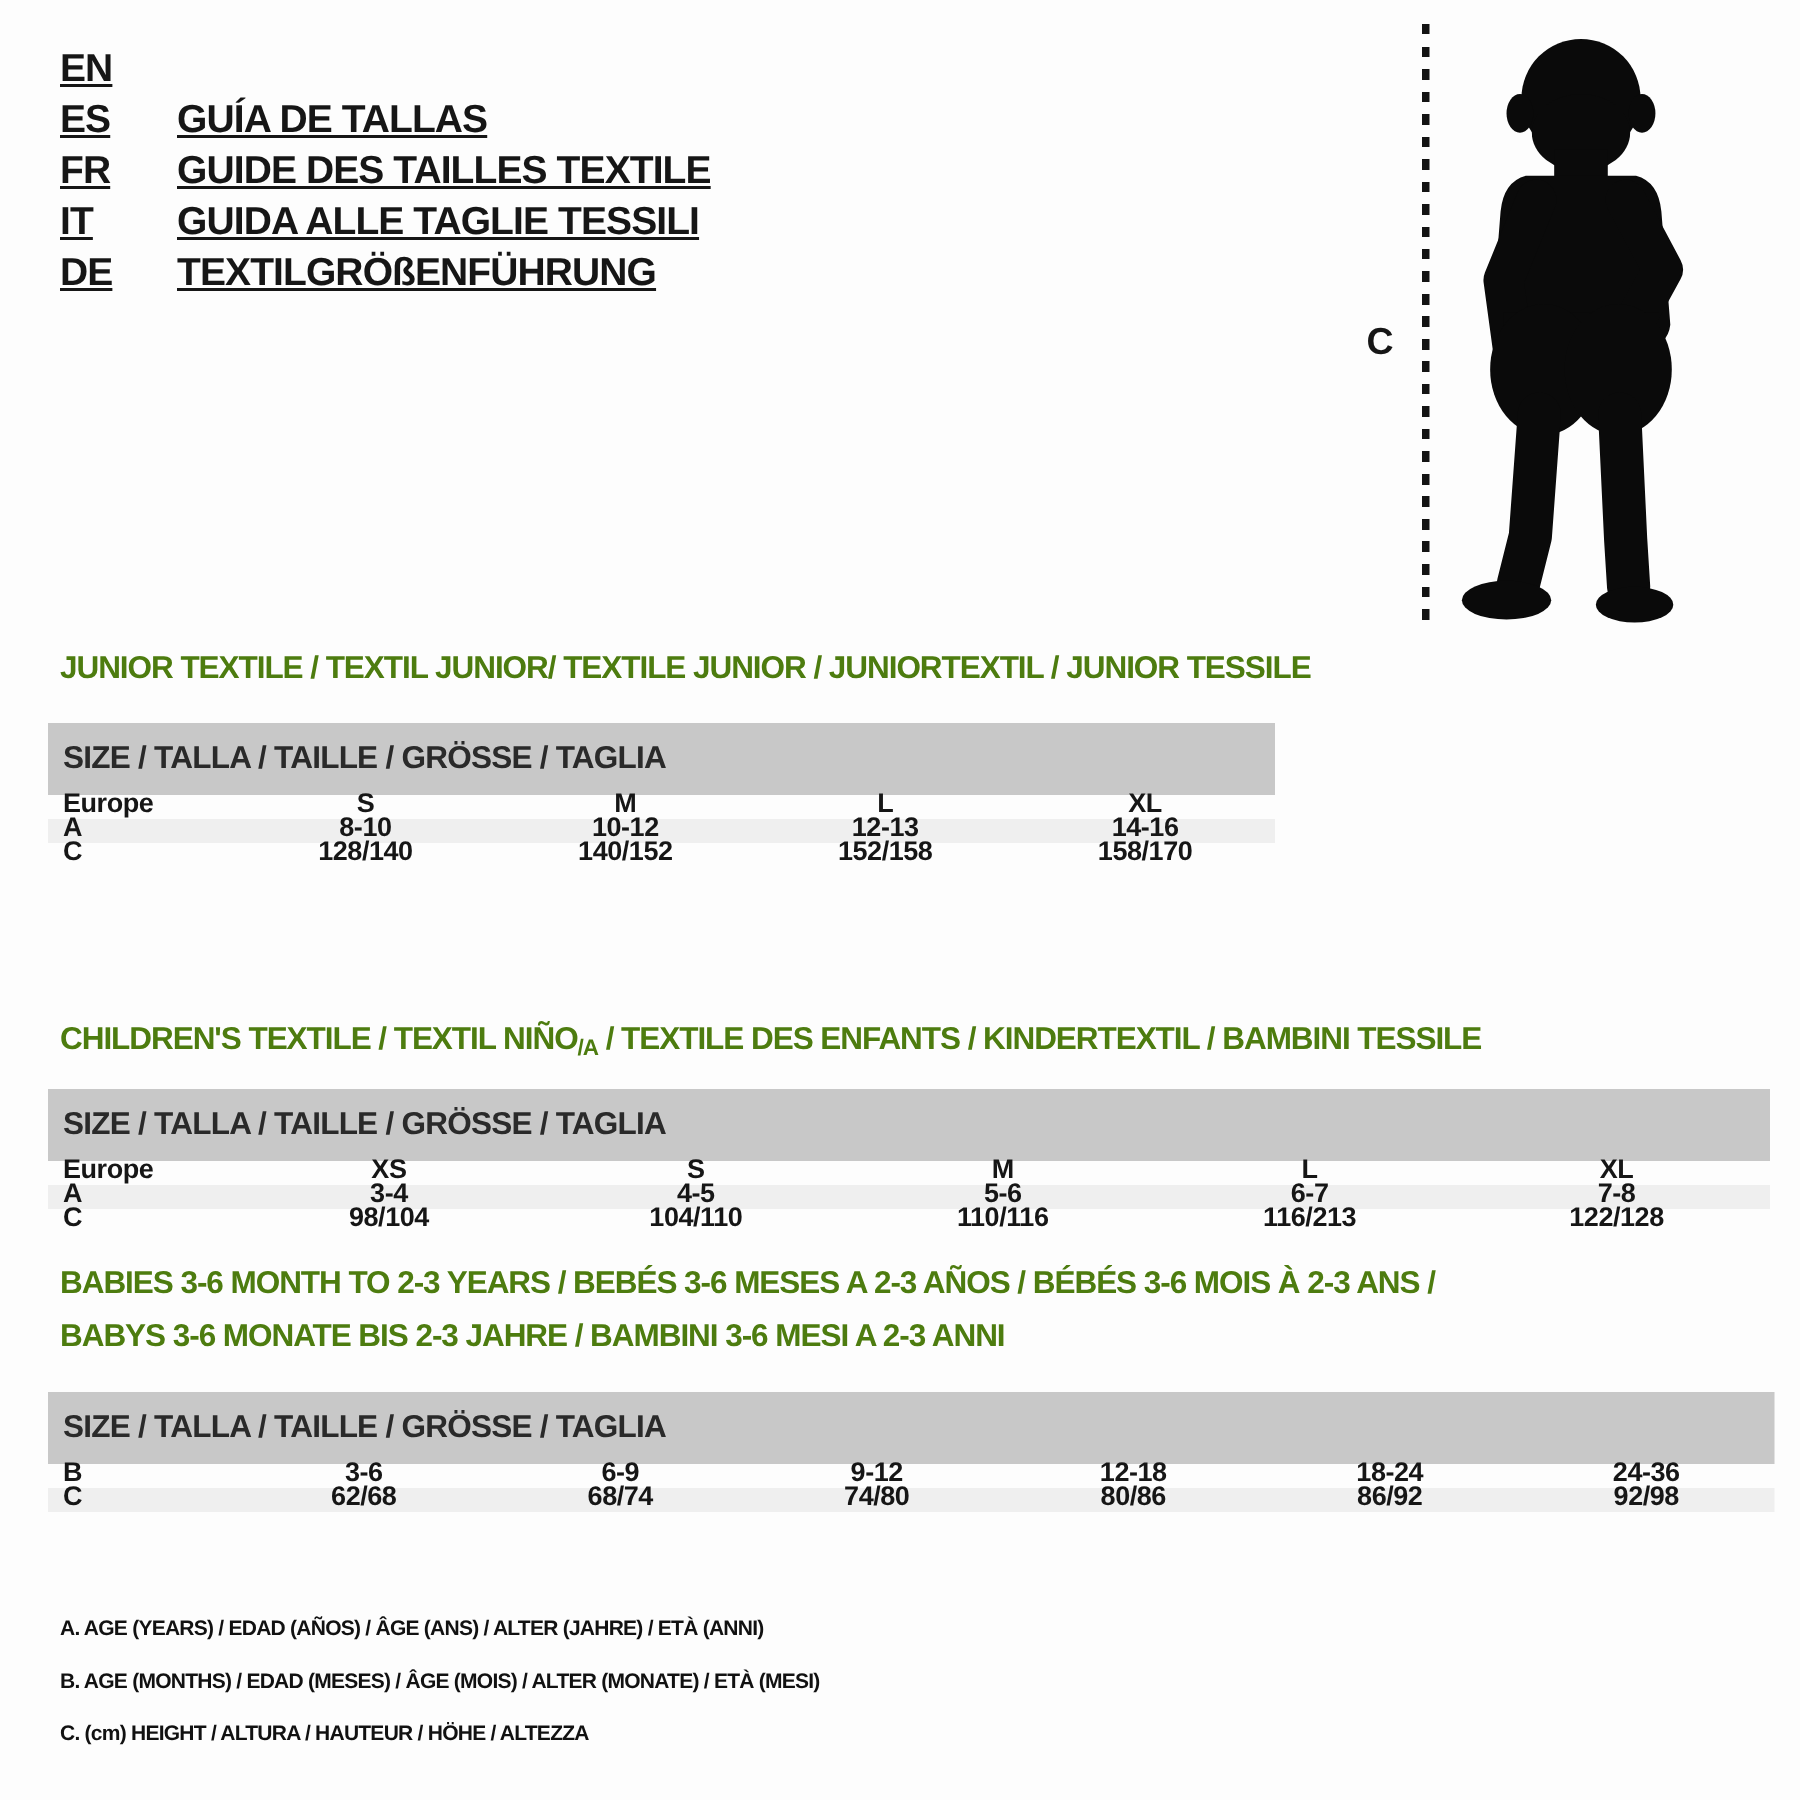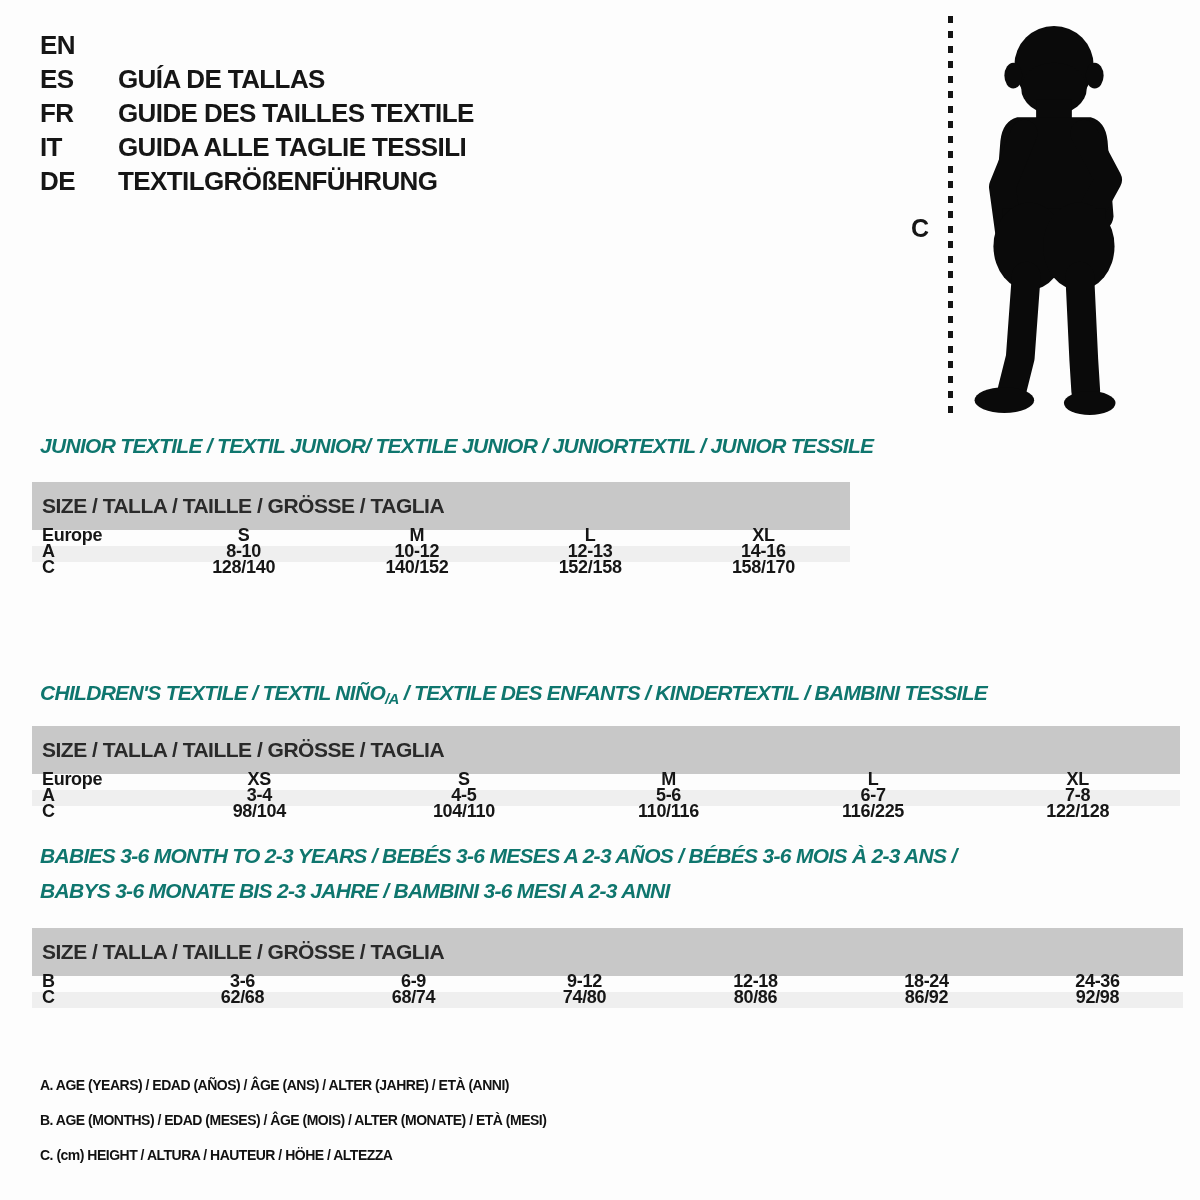--- a/index.html
+++ b/index.html
@@ -6,39 +6,39 @@
   html,body { width:1200px; height:1200px; background:#ffffff; }
   body {
     font-family:"Liberation Sans", sans-serif;
     font-weight:bold;
     color:#161616;
     position:relative;
   }
   .page { position:relative; width:1200px; height:1200px; background:#fdfdfd; overflow:hidden; }
 
   
-  .lang-block { position:absolute; top:28px; left:40px; }
+  .lang-block { position:absolute; top:28px; left:40px;text-decoration:underline; }
   .lang-row { display:flex; height:34px; align-items:center; font-size:26px; letter-spacing:-0.6px; }
   .lang-code { width:78px; }
 
   
   .dash-line {
     position:absolute; left:948px; top:16px; width:5px; height:400px;
     background:repeating-linear-gradient(to bottom, #131313 0 7px, transparent 7px 15px);
   }
   .c-label { position:absolute; left:911px; top:214px; font-size:25px; }
   .toddler { position:absolute; left:962px; top:16px; }
 
   
   .section { position:absolute; left:32px; }
   #sec-junior   { top:434px; width:818px; }
   #sec-children { top:681px; width:1148px; }
   #sec-babies   { top:844px; width:1151px; }
 
-  .sec-title { font-size:21px; letter-spacing:-0.7px; padding-left:8px; height:24px; white-space:nowrap; color:#0f766e;font-style:italic; }
+  .sec-title { font-size:21px; letter-spacing:-0.7px; padding-left:8px; height:24px; white-space:nowrap; color:#4d7c0f; }
   .sec-title .sub { font-size:15px; vertical-align:-4px; }
 
   .size-bar {
     height:48px; background:#c8c8c8; display:flex; align-items:center;
     padding-left:10px; font-size:21px; letter-spacing:-0.5px; color:#2a2a2a;
   }
   #sec-junior .size-bar   { margin-top:24px; }
   #sec-children .size-bar { margin-top:21px; }
   #sec-babies .size-bar   { margin-top:25px; }
 
@@ -143,21 +143,21 @@
       <span class="cell">4-5</span>
       <span class="cell">5-6</span>
       <span class="cell">6-7</span>
       <span class="cell">7-8</span>
     </div>
     <div class="trow">
       <span class="cell-label">C</span>
       <span class="cell">98/104</span>
       <span class="cell">104/110</span>
       <span class="cell">110/116</span>
-      <span class="cell">116/225</span>
+      <span class="cell">116/213</span>
       <span class="cell">122/128</span>
     </div>
   </div>
 
   <div class="section" id="sec-babies">
     <div class="sec-title">BABIES 3-6 MONTH TO 2-3 YEARS / BEBÉS 3-6 MESES A 2-3 AÑOS / BÉBÉS 3-6 MOIS À 2-3 ANS /</div>
     <div class="sec-title" style="margin-top:11px;">BABYS 3-6 MONATE BIS 2-3 JAHRE / BAMBINI 3-6 MESI A 2-3 ANNI</div>
     <div class="size-bar">SIZE / TALLA / TAILLE / GRÖSSE / TAGLIA</div>
     <div class="trow">
       <span class="cell-label">B</span>

